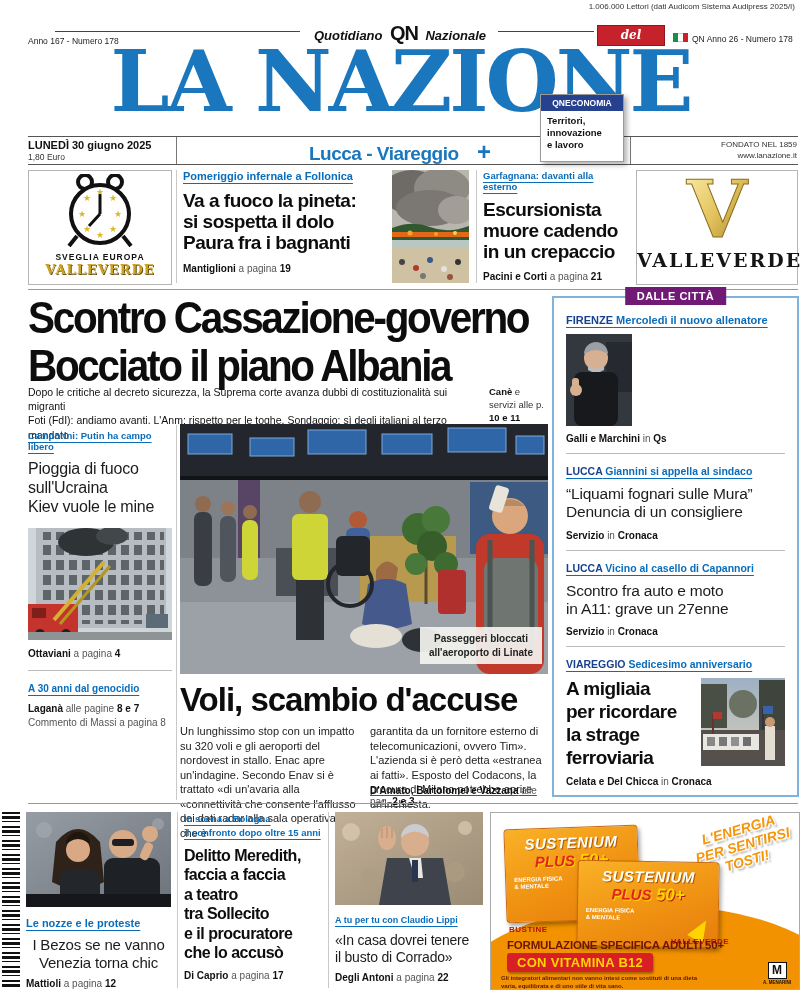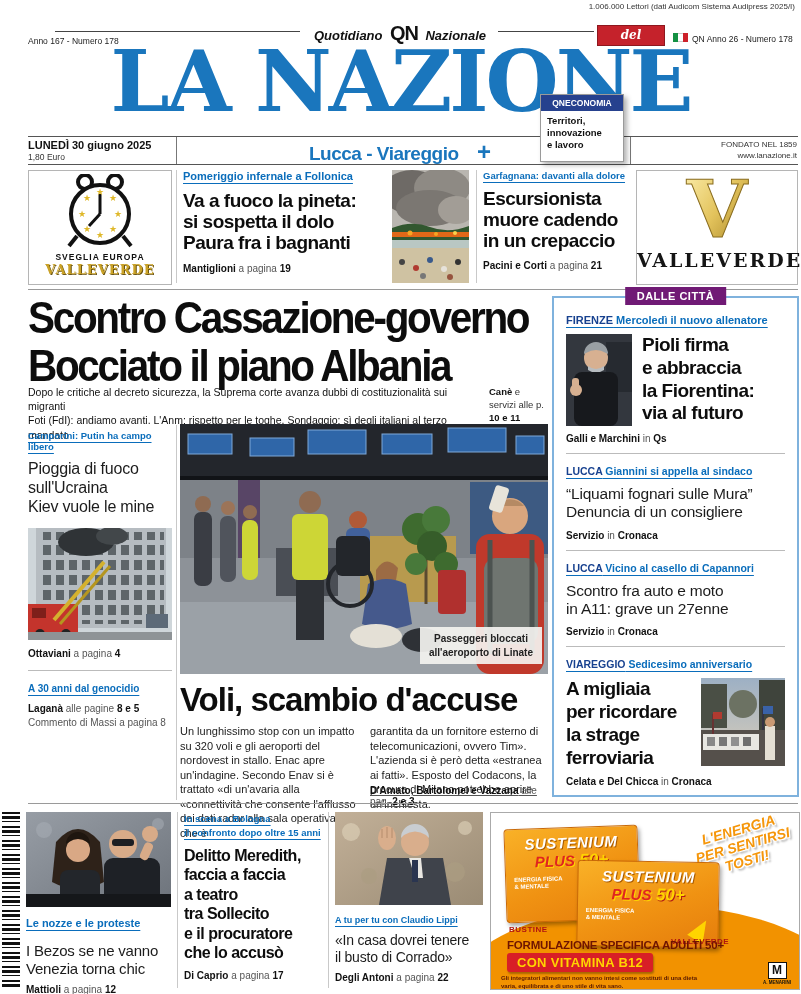--- a/index.html
+++ b/index.html
@@ -145,21 +145,21 @@
   <circle cx="38" cy="90" r="3" fill="#3a5a8c"></circle>
     <circle cx="52" cy="99" r="3" fill="#e6e2da"></circle>
   <circle cx="66" cy="92" r="3" fill="#333"></circle>
     <circle cx="31" cy="106" r="3" fill="#777"></circle>
   <circle cx="58" cy="107" r="3" fill="#96543e"></circle>
 </svg>
 
 <div class="rule-v" style="left:476px;top:170px;height:113px;"></div>
 
 <div class="abs" style="left:483px;top:170px;width:147px;">
-  <div class="kicker" style="font-size:9.5px;">Garfagnana: davanti alla dolore</div>
+  <div class="kicker" style="font-size:9.5px;">Garfagnana: davanti alla esterno</div>
   <div class="hl" style="font-size:19px;margin-top:8px;">Escursionista
 muore cadendo
 in un crepaccio</div>
   <div class="byline" style="margin-top:8px;">
     <span class="b">Pacini e Corti</span><span> a pagina </span><span class="b">21</span>
   </div>
 </div>
 
 <div class="abs adbox" style="left:636px;top:170px;width:160px;height:113px;text-align:center;">
   <svg width="90" height="74" viewBox="0 0 90 74">
@@ -219,21 +219,21 @@
 
 <div class="abs byline" style="left:28px;top:648px;">
   <span class="b">Ottaviani</span><span> a pagina </span><span class="b">4</span>
 </div>
 
 <div class="rule-h" style="top:670px;left:28px;width:144px;background:#bbb;"></div>
 
 <div class="abs" style="left:28px;top:683px;width:144px;">
   <div class="kicker" style="font-size:10px;">A 30 anni dal genocidio</div>
   <div class="byline" style="margin-top:8px;line-height:1.4;">
-    <span class="b">Laganà</span><span> alle pagine </span><span class="b">8 e 5</span>
+    <span class="b">Laganà</span><span> alle pagine </span><span class="b">8 e 7</span>
     <div>Commento di Massi a pagina 8</div>
   </div>
 </div>
 
 <div class="rule-v" style="left:176px;top:425px;height:375px;"></div>
 
 <div class="abs" style="left:180px;top:424px;width:368px;height:250px;">
   <svg width="368" height="250" viewBox="0 0 368 250">
     <rect width="368" height="250" fill="#8d9298"></rect>
     <rect x="0" y="0" width="368" height="52" fill="#23262c"></rect>
@@ -319,24 +319,20 @@
       <svg width="66" height="92" viewBox="0 0 66 92" style="flex:none;">
         <rect width="66" height="92" fill="#33373e"></rect>
         <rect x="40" y="8" width="26" height="50" fill="#262a30"></rect>
         <circle cx="30" cy="24" r="12" fill="#d7b091"></circle>
         <path d="M18 20 a12 12 0 0 1 24 0 l-2 -1 q-10 -6 -20 0 Z" fill="#9aa0a4"></path>
         <path d="M22 32 q8 6 16 0 l0 4 q-8 5 -16 0 Z" fill="#b7bcc0"></path>
         <rect x="8" y="38" width="44" height="54" rx="8" fill="#17191d"></rect>
         <circle cx="10" cy="56" r="6" fill="#d7b091"></circle>
         <rect x="6" y="44" width="7" height="10" rx="3" fill="#d7b091"></rect>
       </svg>
-      <div class="hl" style="font-size:19px;margin-left:10px;line-height:1.2;">Pioli firma
-e abbraccia
-la Fiorentina:
-via al futuro</div>
     </div>
     <div class="byline" style="margin-top:7px;">
       <span class="b">Galli e Marchini</span><span> in </span><span class="b">Qs</span>
     </div>
   </div>
   <div class="rbox-rule"></div>
 
   <div style="padding:2px 12px 0;">
     <div class="kicker" style="font-size:10.5px;">
       <span class="citytag">LUCCA</span><span> Giannini si appella al sindaco</span>
@@ -422,21 +418,21 @@
     <path d="M40 32 a12 12 0 0 1 24 0 l-3 -2 q-9 -6 -18 0 Z" fill="#1f160f"></path>
     <rect x="34" y="58" width="40" height="37" rx="8" fill="#23262b"></rect>
     <circle cx="97" cy="32" r="14" fill="#d8ab88"></circle>
     <rect x="86" y="27" width="22" height="7" rx="3" fill="#1c1e22"></rect>
     <circle cx="124" cy="22" r="8" fill="#d8ab88"></circle>
     <rect x="78" y="46" width="56" height="49" rx="9" fill="#1e2126"></rect>
     <rect x="116" y="30" width="9" height="18" rx="4" fill="#d8ab88" transform="rotate(24 120 39)"></rect>
     <rect x="0" y="82" width="145" height="13" fill="#15171a"></rect>
   </svg>
   <div class="kicker" style="font-size:11px;margin-top:6px;">Le nozze e le proteste</div>
-  <div class="hl-light" style="font-size:15px;margin-top:13px;">I Bezos se ne vanno
+  <div class="hl-light" style="font-size:15px;margin-top:7px;text-align:center;">I Bezos se ne vanno
 Venezia torna chic</div>
   <div class="byline" style="margin-top:7px;">
     <span class="b">Mattioli</span><span> a pagina </span><span class="b">12</span>
   </div>
 </div>
 
 <div class="rule-v" style="left:177px;top:812px;height:176px;"></div>
 
 <div class="abs" style="left:184px;top:812px;width:138px;">
   <div class="kicker pre" style="font-size:9.5px;line-height:1.5;">In scena a Bologna

